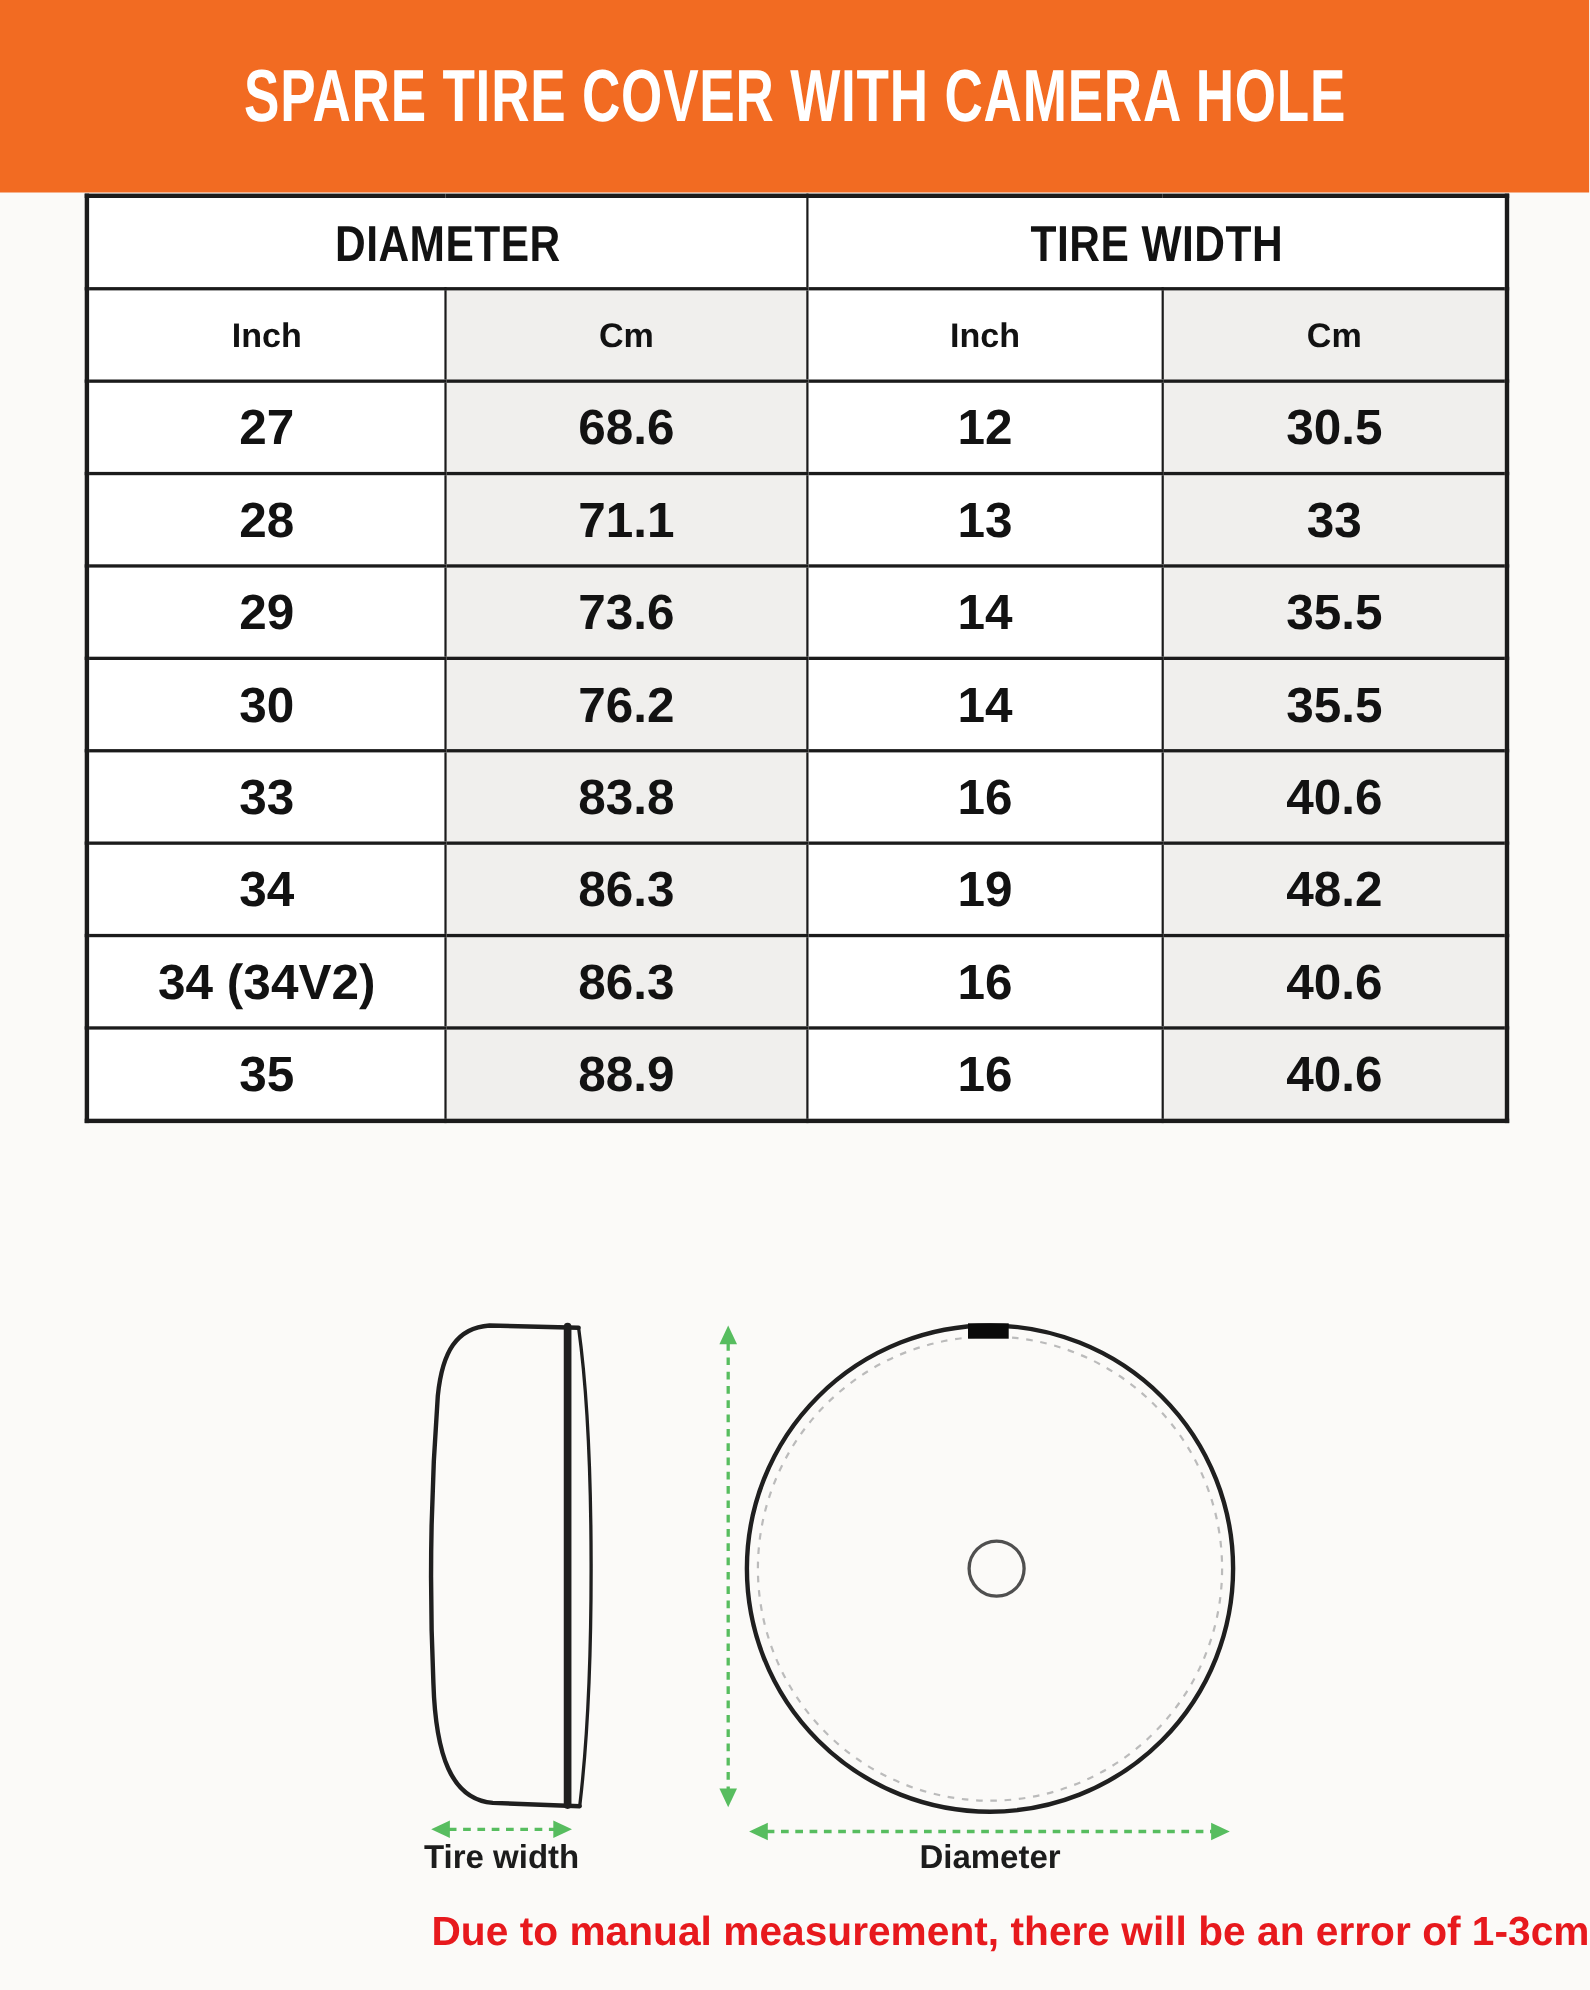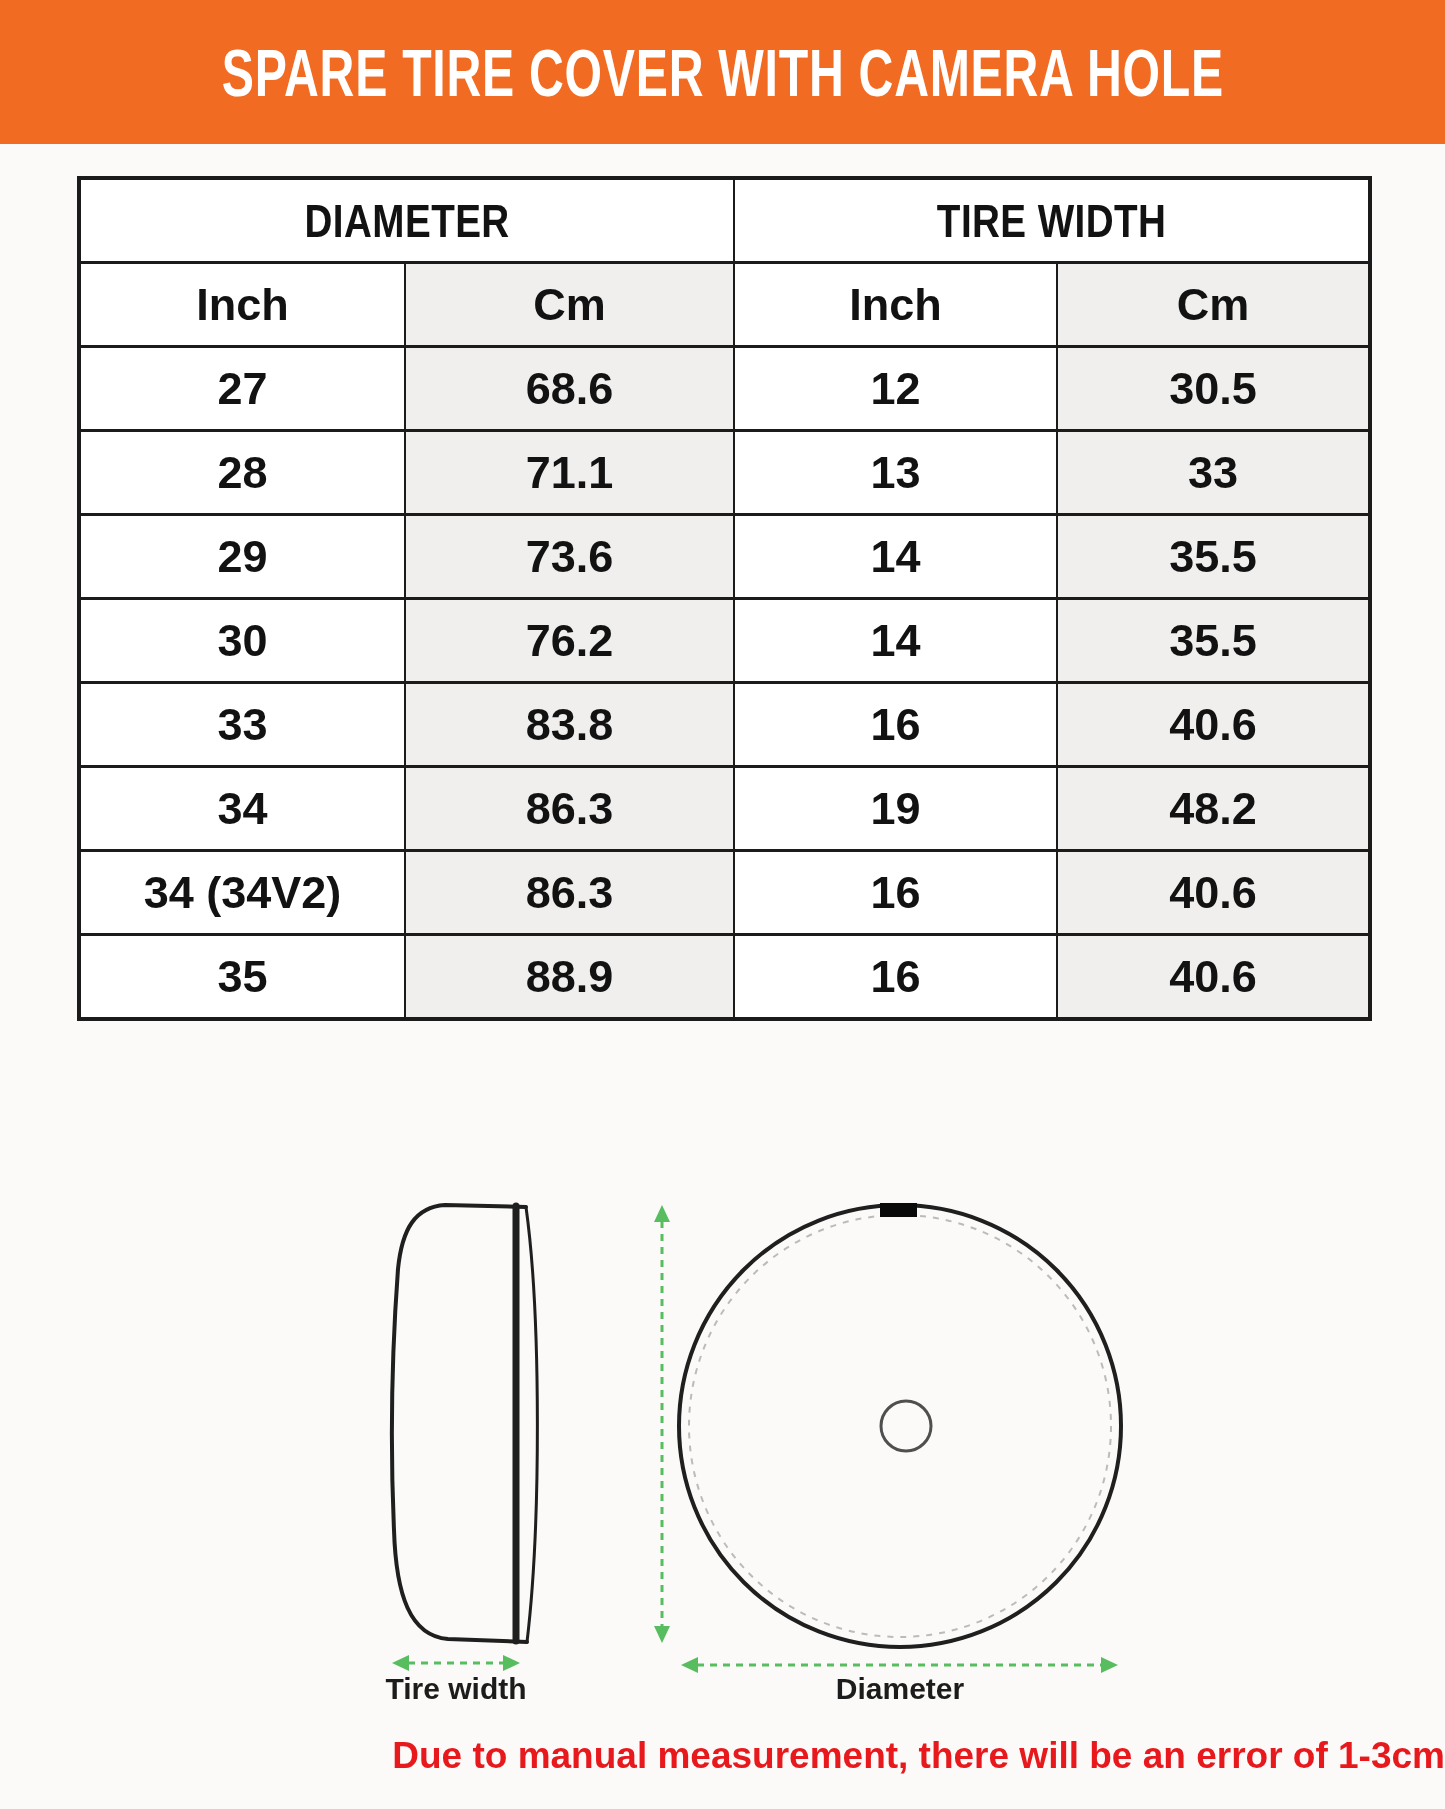--- a/index.html
+++ b/index.html
@@ -14,21 +14,21 @@
     height: 1809px;
     background: #fbfaf8;
     overflow: hidden;
     color: #121212;
   }
   
   .banner {
     position: absolute;
     left: 0; top: 0;
     width: 100%;
-    height: 144px;
+    height: 175px;
     background: #F26B22;
     display: flex;
     align-items: center;
     justify-content: center;
   }
   .banner-title {
     display: inline-block;
     font-size: 67px;
     font-weight: 800;
     color: #ffffff;
@@ -62,21 +62,21 @@
   }
   .group-label {
     display: inline-block;
     font-size: 46px;
     font-weight: 800;
     letter-spacing: 0.5px;
     transform: scaleX(0.84);
     white-space: nowrap;
   }
   .size-table .sub-header th {
-    font-size: 45px;
+    font-size: 31px;
     font-weight: 700;
   }
   .size-table td {
     font-size: 45px;
     font-weight: 600;
   }
   .size-table .sub-header th:nth-child(2),
   .size-table .sub-header th:nth-child(4),
   .size-table td:nth-child(2),
   .size-table td:nth-child(4) {

